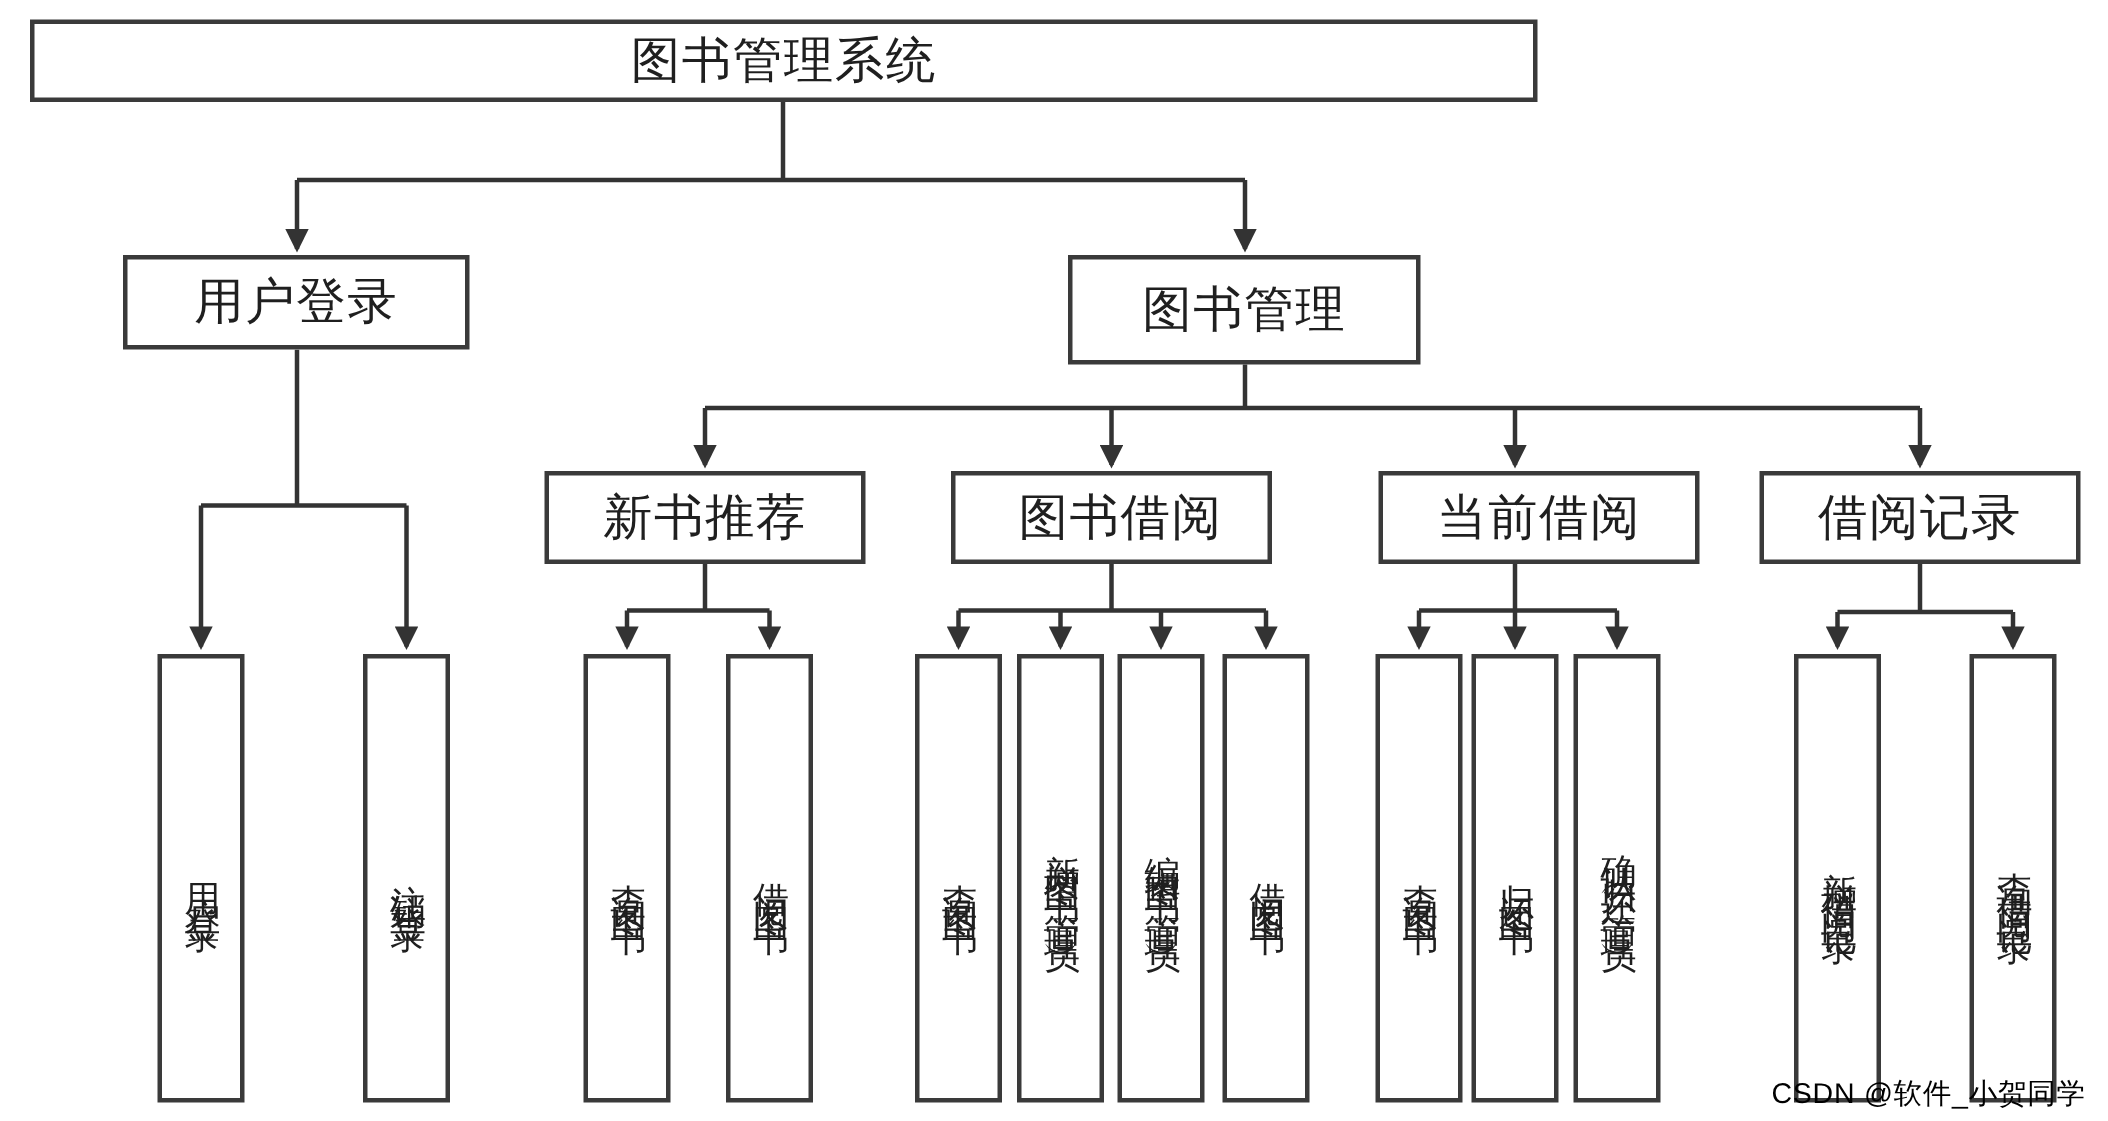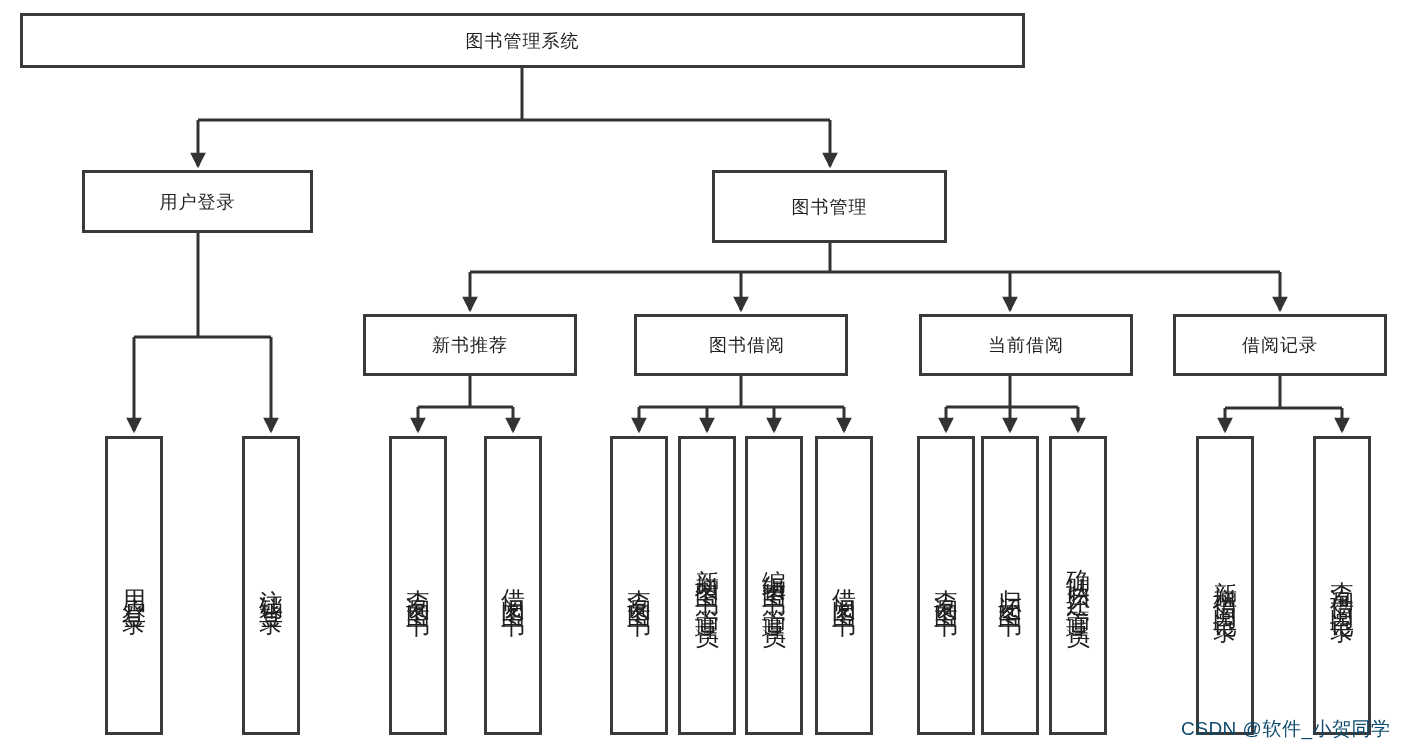--- a/index.html
+++ b/index.html
@@ -28,40 +28,40 @@
   .box {
     position: absolute;
     border: 3px solid #3a3a3a;
     background: #ffffff;
     display: flex;
     align-items: center;
     justify-content: center;
     z-index: 2;
   }
   .hbox span {
-    font-size: 18px;
+    font-size: 33px;
     letter-spacing: 1px;
     white-space: nowrap;
     color: #1f1f1f;
   }
   .vbox span {
     writing-mode: vertical-rl;
     text-orientation: mixed;
     font-size: 24px;
     line-height: 1;
     letter-spacing: 8px;
     color: #1f1f1f;
   }
   .watermark {
     position: absolute;
     left: 1181px;
     top: 716px;
     font-size: 19px;
     letter-spacing: 0.5px;
-    color: #0c4a6e;
+    color: #000000;
     white-space: nowrap;
     z-index: 5;
   }
 </style>
 </head>
 <body>
 
 <div class="canvas">
 
   <svg class="wires" viewBox="0 0 1405 747" xmlns="http://www.w3.org/2000/svg">

